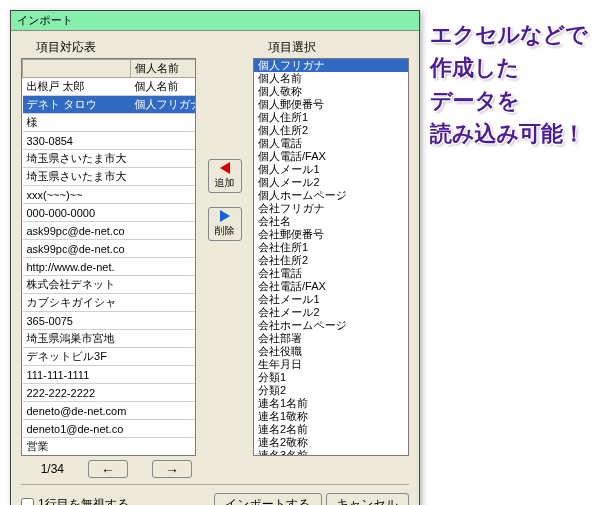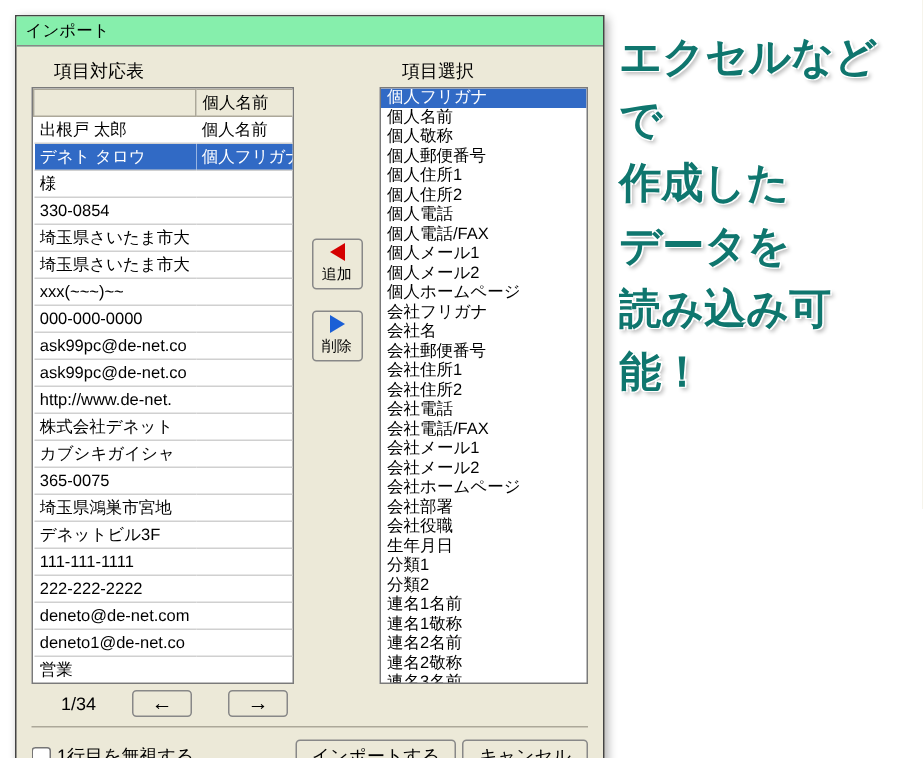--- a/index.html
+++ b/index.html
@@ -166,26 +166,26 @@
   .action-buttons button {
     font-size: 12px;
     padding: 2px 10px;
     background: #ece9d8;
     border: 1px solid #888;
     border-radius: 3px;
     cursor: pointer;
     font-family: inherit;
   }
   .side-text {
-    font-size: 28px;
+    font-size: 22px;
     font-weight: bold;
-    color: #0f766e;
+    color: #4c1d95;
     line-height: 1.5;
     text-shadow: 1px 1px 0 #fff, -1px -1px 0 #fff, 1px -1px 0 #fff, -1px 1px 0 #fff, 2px 2px 3px rgba(0,0,0,0.3);
-    font-family: Liberation Serif, serif;
+    font-family: Liberation Sans, sans-serif;
     padding-top: 8px;
   }
 </style>
 </head>
 <body>
 
 <div class="wrapper">
   <div class="dialog">
     <div class="titlebar">インポート</div>
     <div class="dialog-body">

